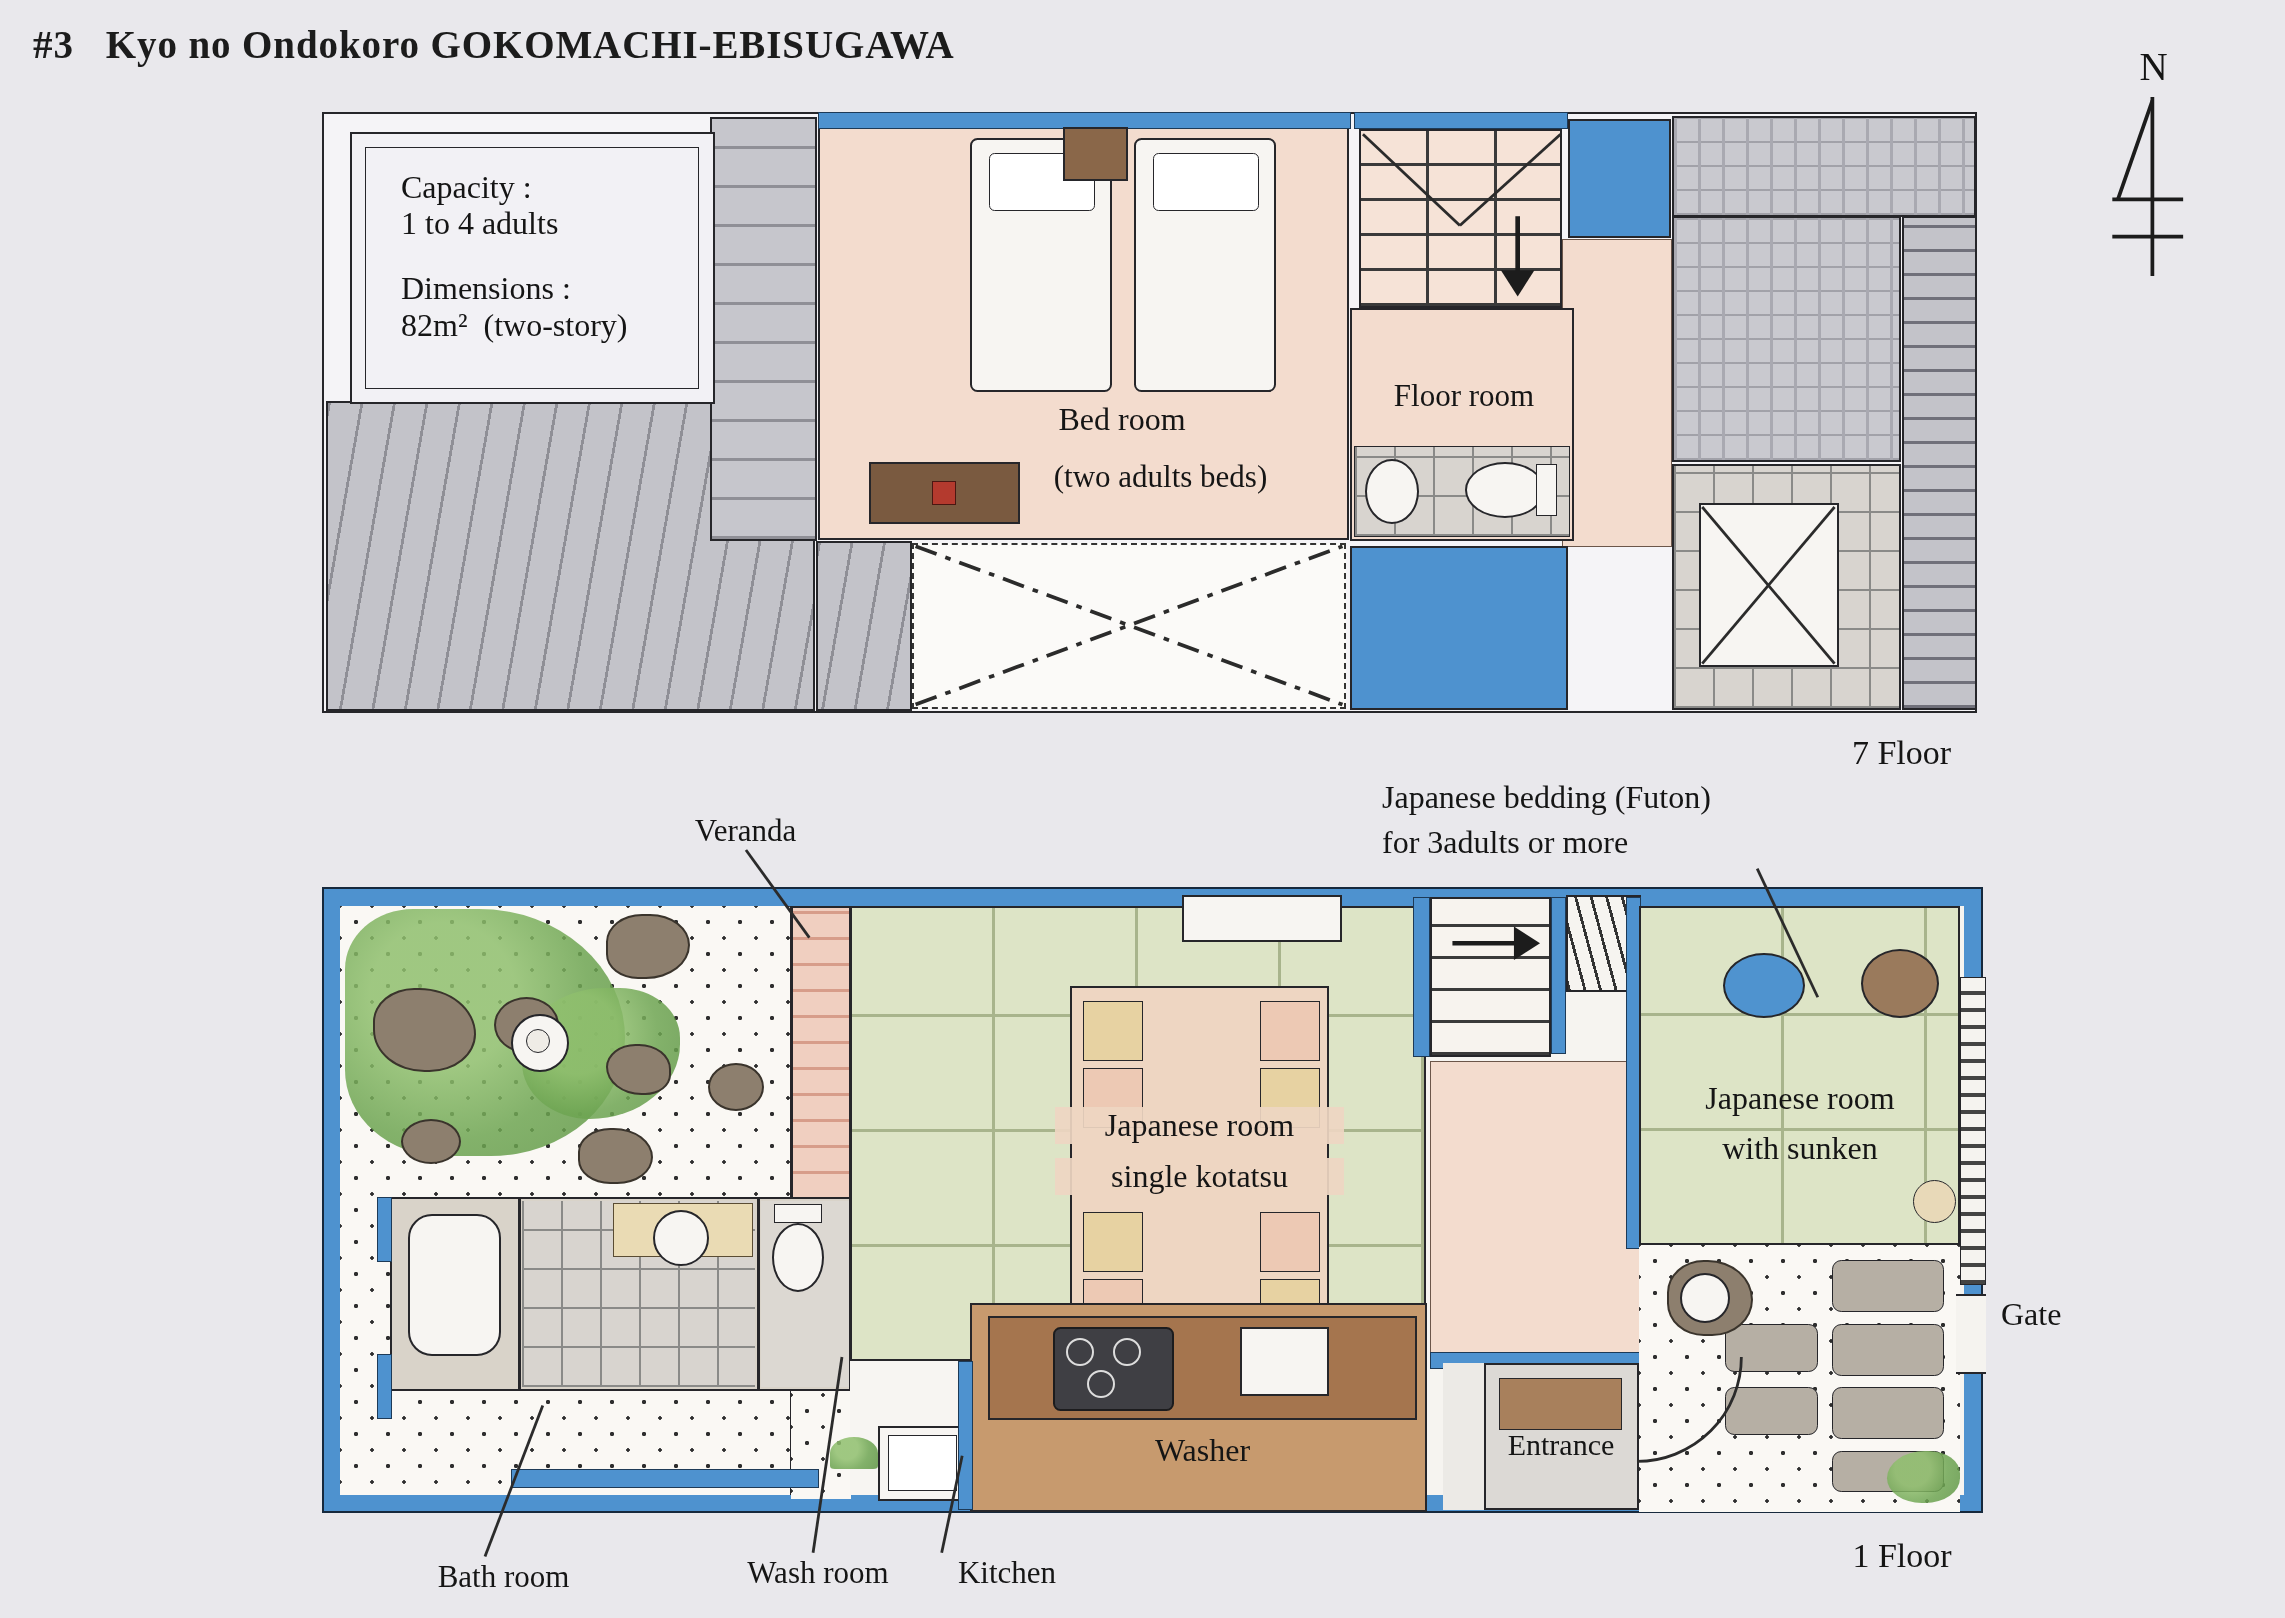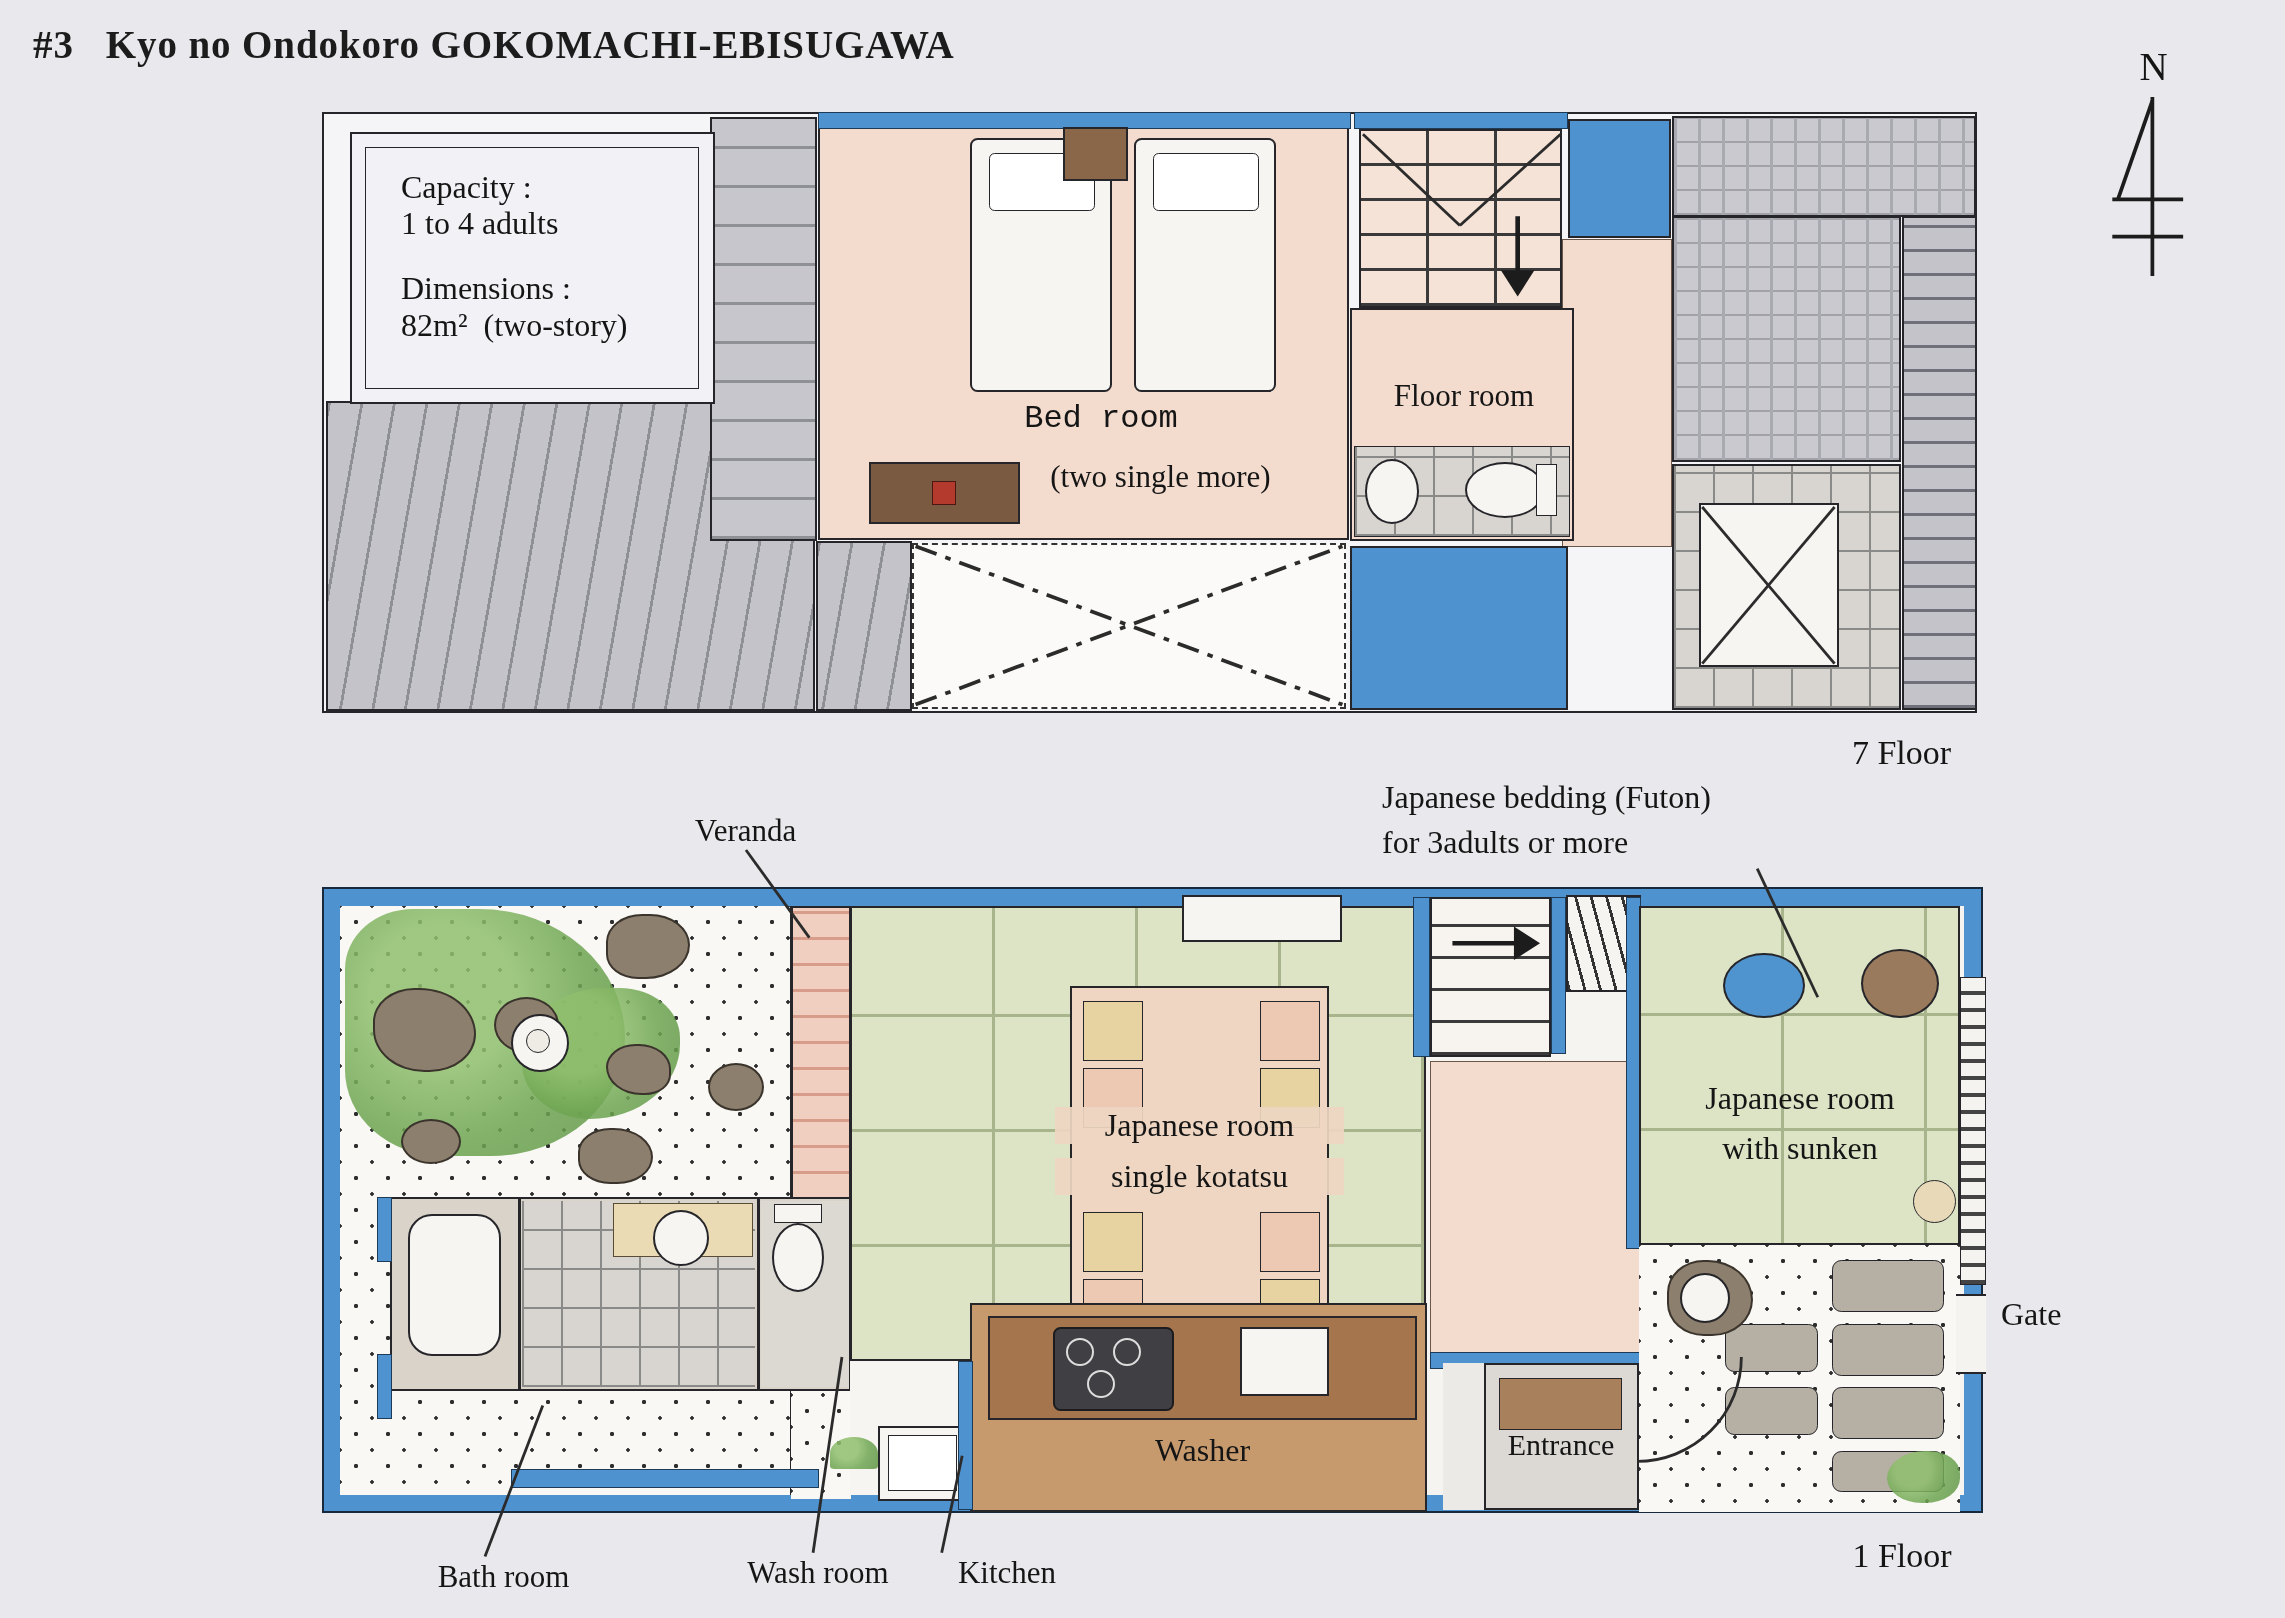--- a/index.html
+++ b/index.html
@@ -78,22 +78,22 @@
 <div class="abs blue" style="left:1354px;top:112px;width:214px;height:17px;border:1.9px solid #1d3a57;"></div>
 <div class="abs ln white" style="left:970px;top:138px;width:142px;height:254px;border-radius:7.5px;">
   <div class="ln2 abs" style="left:17px;top:13px;width:106px;height:58px;border-radius:5.6px;background:#fff;"></div>
 </div>
 <div class="abs ln white" style="left:1134px;top:138px;width:142px;height:254px;border-radius:7.5px;">
   <div class="ln2 abs" style="left:17px;top:13px;width:106px;height:58px;border-radius:5.6px;background:#fff;"></div>
 </div>
 <div class="abs ln" style="left:1063px;top:127px;width:65px;height:54px;background:#8a6749;"></div>
 <div class="abs ln" style="left:869px;top:462px;width:151px;height:62px;background:#7a5a40;"></div>
 <div class="abs" style="left:932px;top:481px;width:24px;height:24px;background:#b43a2e;border:1.9px solid #4a1712;"></div>
-<div class="abs lbl" style="left:961px;top:401px;width:280px;font-family:Liberation Mono, monospace;">Bed room</div>
-<div class="abs lbl" style="left:988px;top:459px;width:345px;font-size:31px;">(two single more)</div>
+<div class="abs lbl" style="left:982px;top:401px;width:280px;">Bed room</div>
+<div class="abs lbl" style="left:988px;top:459px;width:345px;font-size:31px;">(two adults beds)</div>
 
 <div class="abs" style="left:912px;top:543px;width:434px;height:166px;background:#fbfaf8;border:2.8px dashed #333;"></div>
 
 <div class="abs ln stair" style="left:1359px;top:129px;width:203px;height:179px;"></div>
 <div class="abs pink" style="left:1562px;top:239px;width:110px;height:308px;border:1.9px solid #6b564a;"></div>
 
 <div class="abs ln pink" style="left:1350px;top:308px;width:224px;height:233px;"></div>
 <div class="abs lbl" style="left:1354px;top:378px;width:220px;font-size:31px;">Floor room</div>
 <div class="abs tiles" style="left:1354px;top:446px;width:216px;height:91px;border:1.9px solid #26262a;"></div>
 <div class="abs ln white" style="left:1365px;top:459px;width:54px;height:65px;border-radius:50%;"></div>

